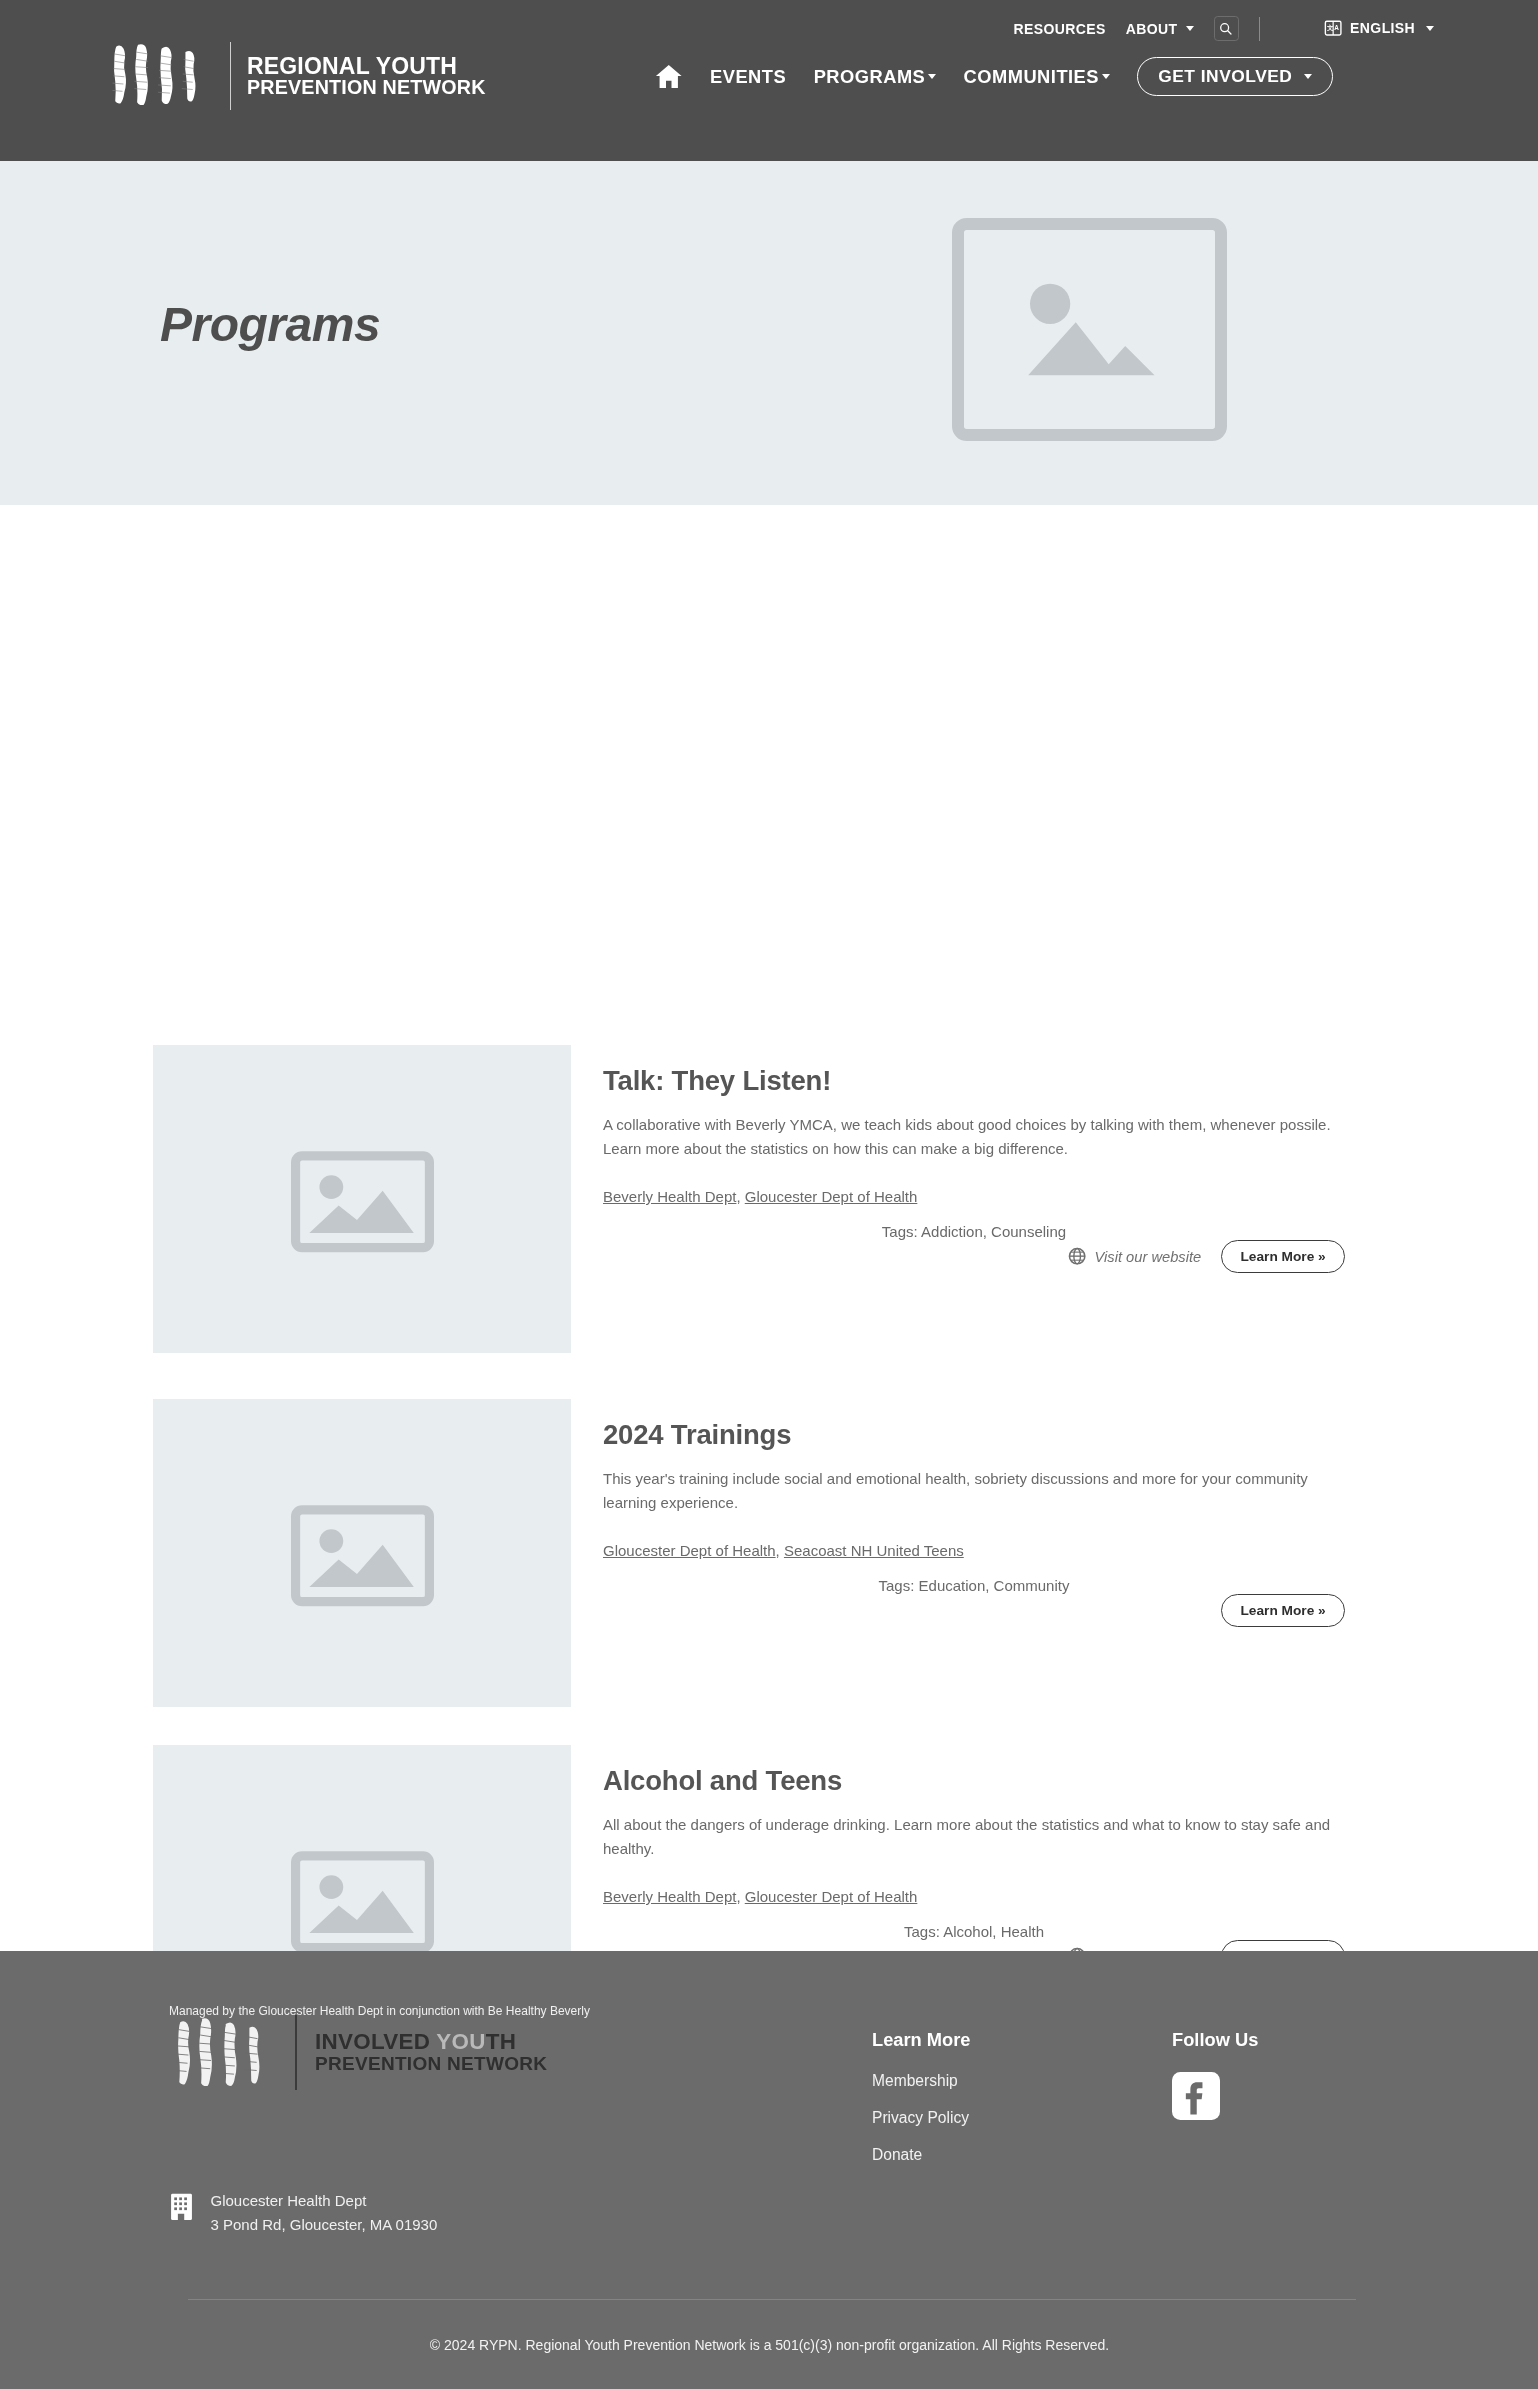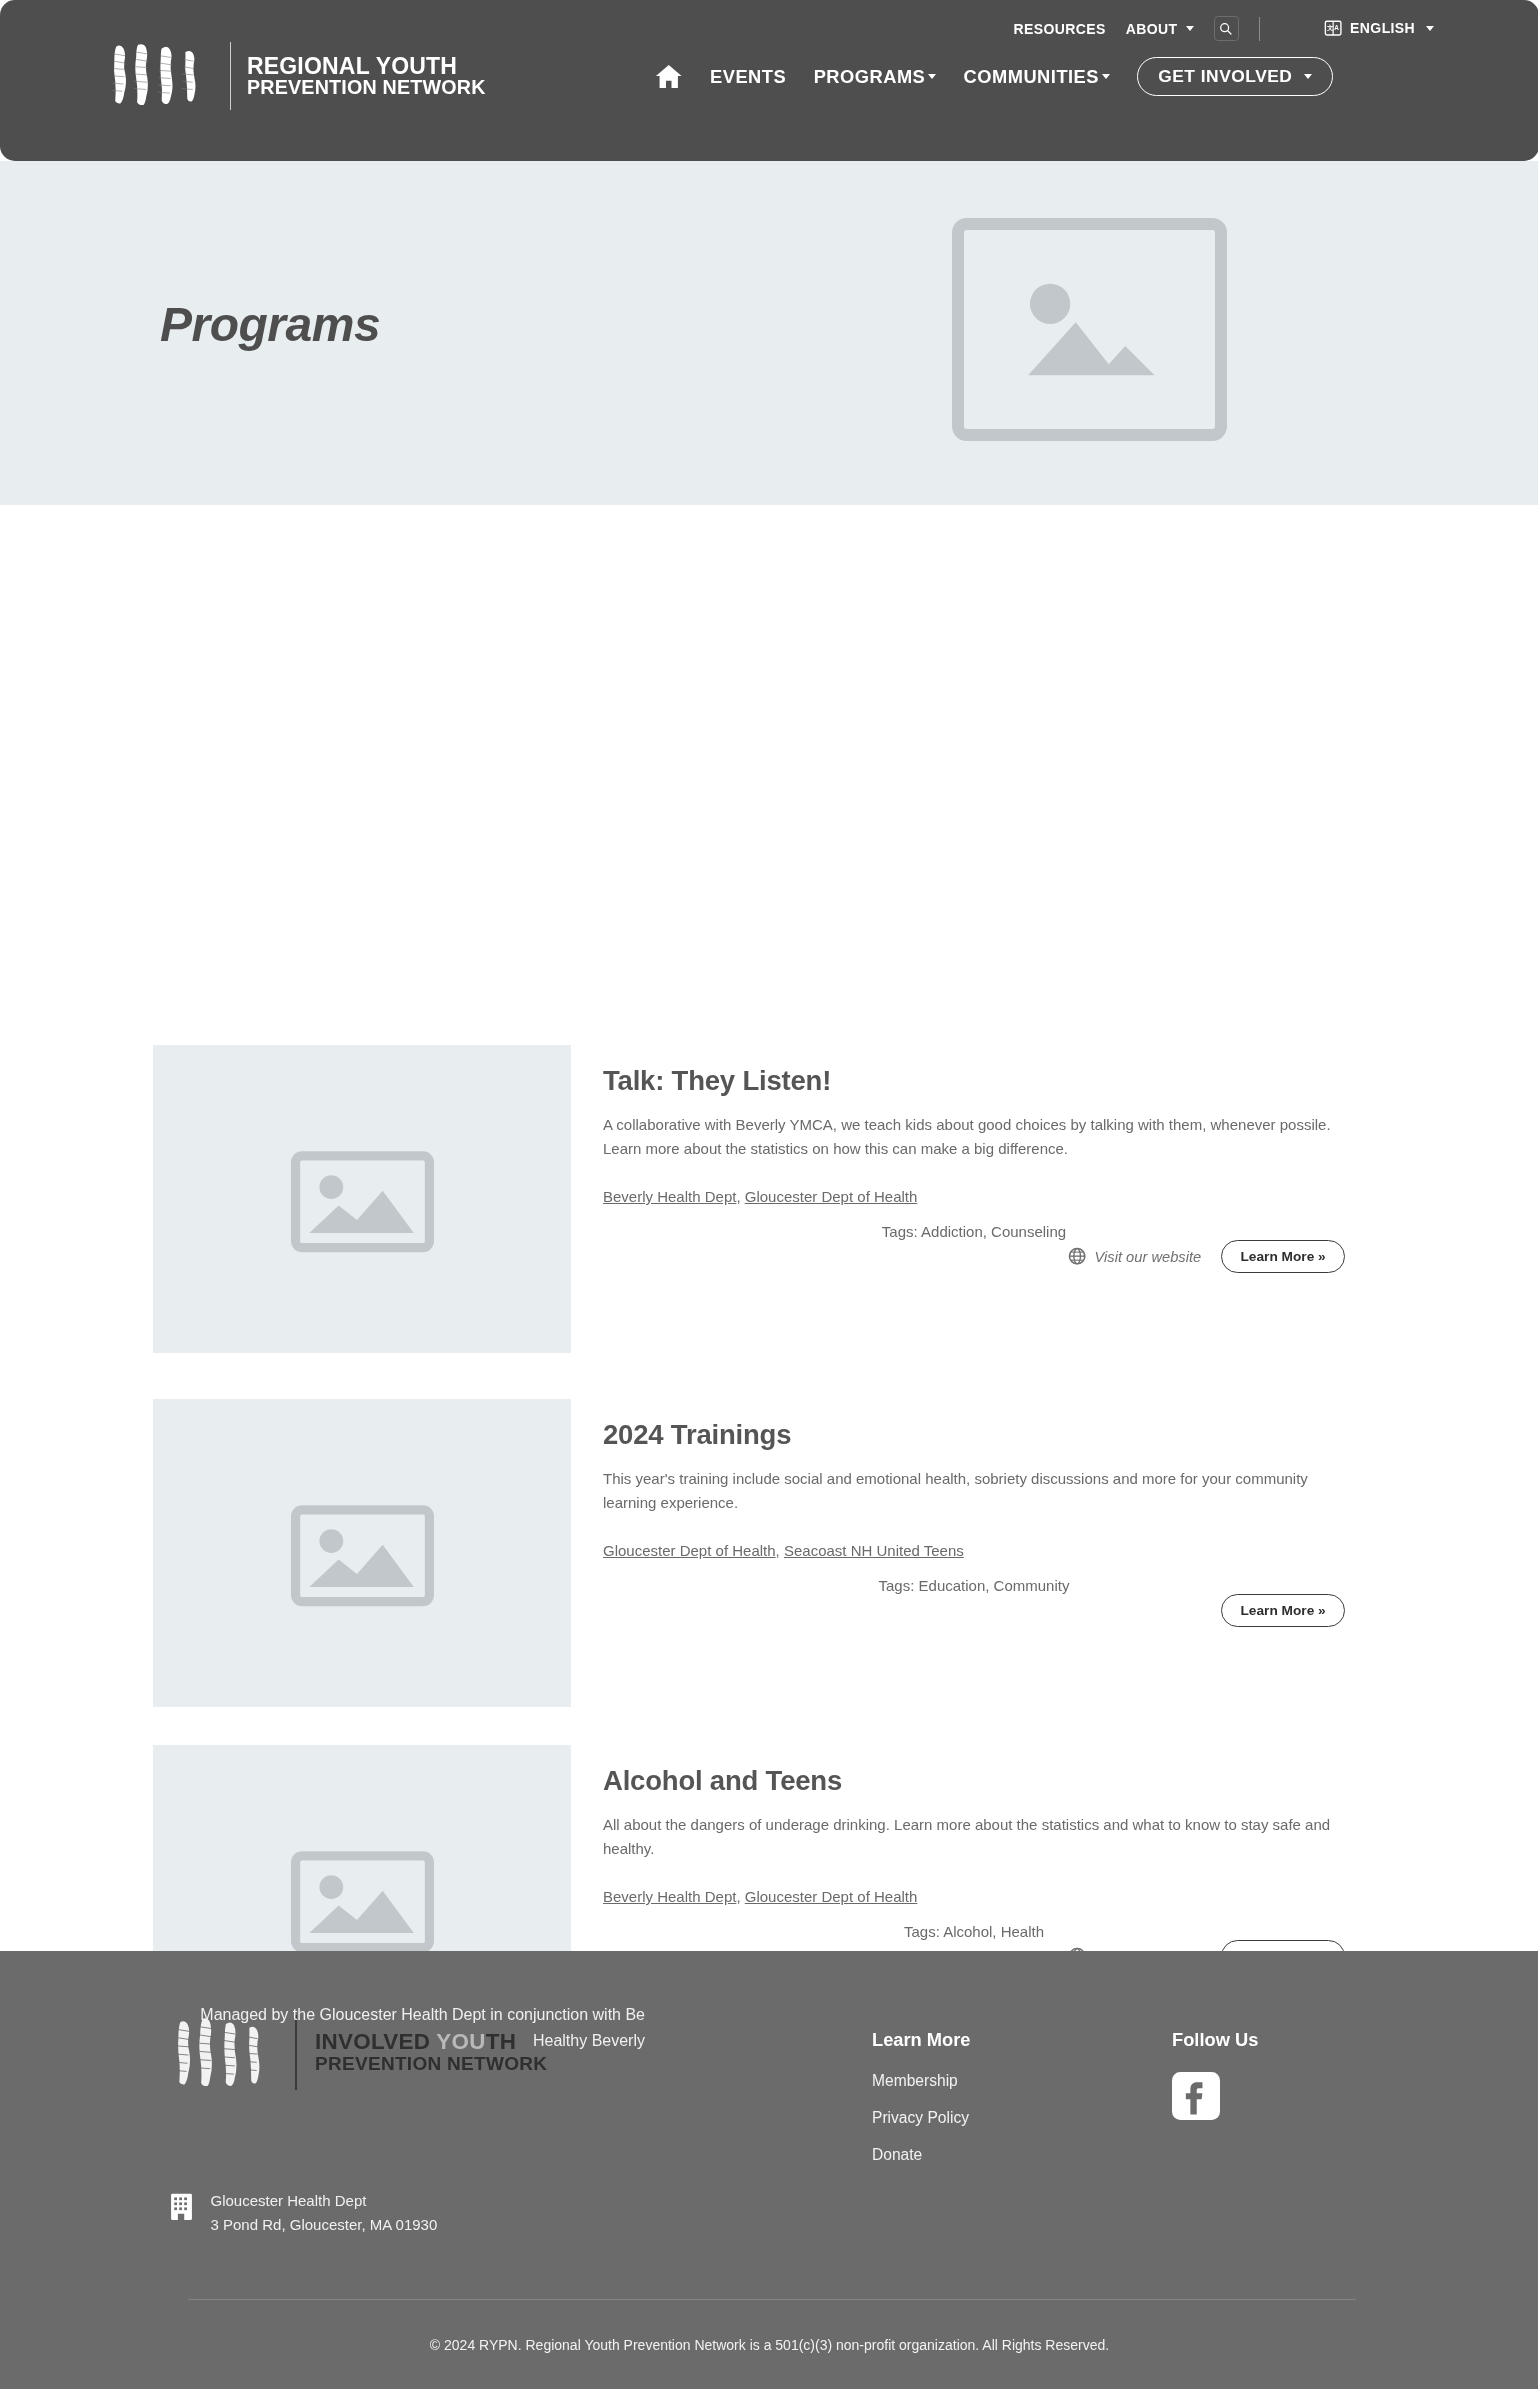--- a/index.html
+++ b/index.html
@@ -8,21 +8,20 @@
     font-family: "Liberation Sans", sans-serif;
     background: #ffffff;
   }
   body { width: 1539px; min-height: 2389px; position: relative; overflow-x: hidden; }
 
   
   .header {
     background: #4e4e4e;
     height: 161px;
     position: relative;
-    border-radius: 15px;
   }
   .utility-bar {
     display: flex;
     align-items: center;
     justify-content: flex-end;
     gap: 20px;
     padding: 13px 105px 0 0;
     height: 44px;
   }
   .util-link {
@@ -222,23 +221,22 @@
     font-family: "Liberation Sans", sans-serif; line-height: 1.05;
   }
   .f-logo-l1 .lt { color: #b9b9b9; }
   .f-logo-l2 {
     font-size: 19px; font-weight: bold; color: #2f2f2f; letter-spacing: 0.3px;
     font-family: "Liberation Sans", sans-serif; line-height: 1.15;
   }
   .f-managed {
     position: absolute;
     left: 169px; top: 2002px;
-    font-size: 16px; color: #f0f0f0; line-height: 1.6;
+    font-size: 12px; color: #f0f0f0; line-height: 1.6;
     width: 476px;
-    text-align: right;
   }
   .f-address {
     position: absolute;
     left: 169px; top: 2189px;
     display: flex; gap: 16.5px; align-items: flex-start;
   }
   .f-address-text { font-size: 15px; color: #f0f0f0; line-height: 1.62; }
   .f-col { position: absolute; }
   .f-col-title {
     font-size: 18.3px; font-weight: bold; color: #ffffff;

